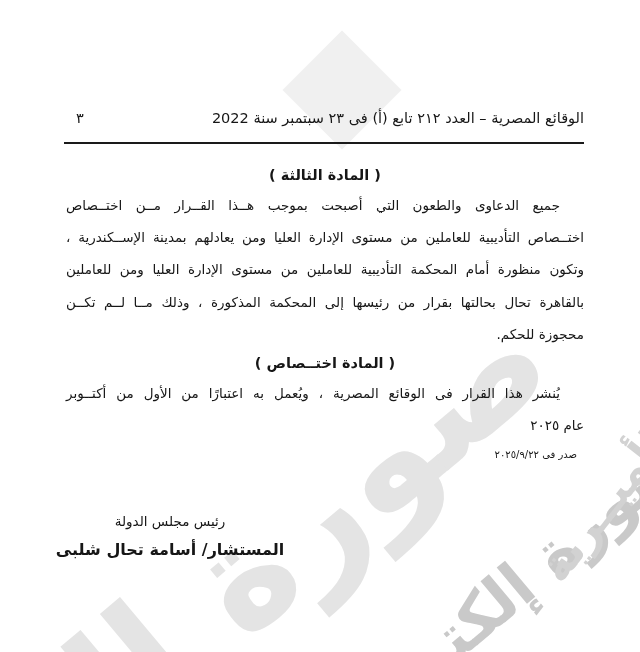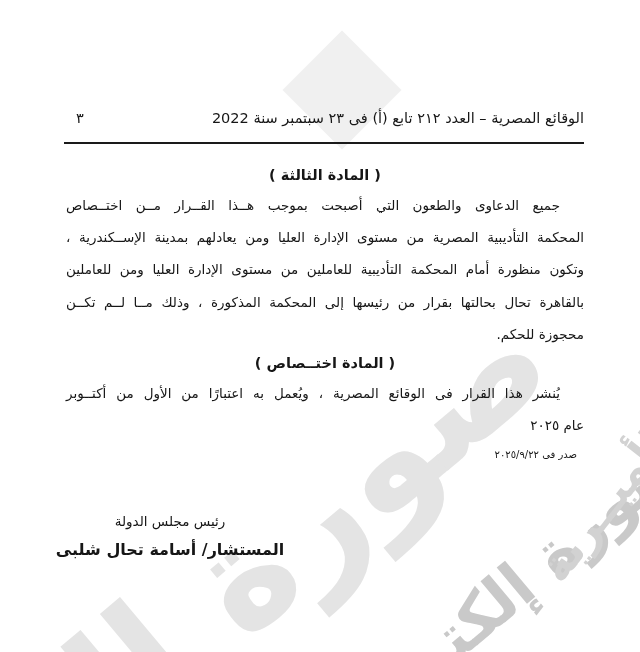--- a/index.html
+++ b/index.html
@@ -84,21 +84,21 @@
   <div class="wm-peak"></div>
 
   <div class="content-el header-row">
     <span>الوقائع المصرية – العدد ٢١٢ تابع (أ) فى ٢٣ سبتمبر سنة 2022</span>
     <span class="page-num">٣</span>
   </div>
   <div class="content-el rule"></div>
 
   <div class="content-el article-heading h-art3">( المادة الثالثة )</div>
   <div class="content-el body-line indent-first l-p1-1">جميع الدعاوى والطعون التي أصبحت بموجب هــذا القــرار مــن اختــصاص</div>
-  <div class="content-el body-line l-p1-2">المحكمة التأديبية المصرية من مستوى الإدارة العليا ومن يعادلهم بمدينة الإســكندرية ،</div>
+  <div class="content-el body-line l-p1-2">اختــصاص التأديبية للعاملين من مستوى الإدارة العليا ومن يعادلهم بمدينة الإســكندرية ،</div>
   <div class="content-el body-line l-p1-3">وتكون منظورة أمام المحكمة التأديبية للعاملين من مستوى الإدارة العليا ومن للعاملين</div>
   <div class="content-el body-line line-end l-p1-5">محجوزة للحكم.</div>
   <div class="content-el body-line l-p1-4">بالقاهرة تحال بحالتها بقرار من رئيسها إلى المحكمة المذكورة ، وذلك مــا لــم تكــن</div>
 
   <div class="content-el article-heading h-art4">( المادة اختــصاص )</div>
   <div class="content-el body-line indent-first l-p2-1">يُنشر هذا القرار فى الوقائع المصرية ، ويُعمل به اعتبارًا من الأول من أكتــوبر</div>
   <div class="content-el body-line line-end l-p2-2">عام ٢٠٢٥</div>
 
   <div class="content-el issued">صدر فى ٢٠٢٥/٩/٢٢</div>
 

